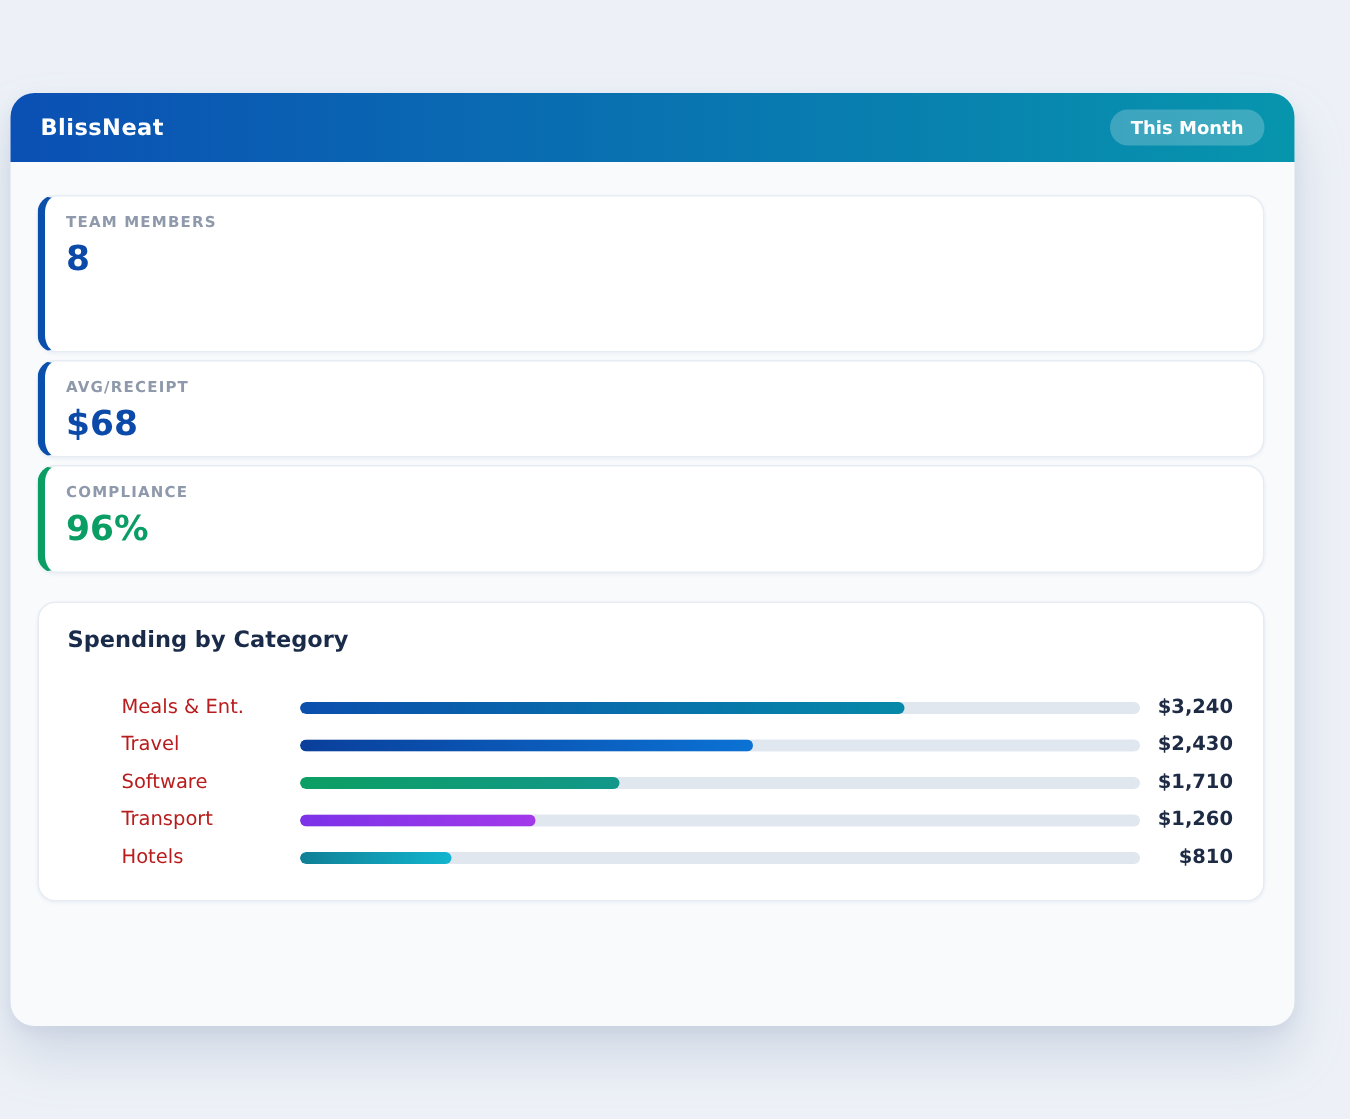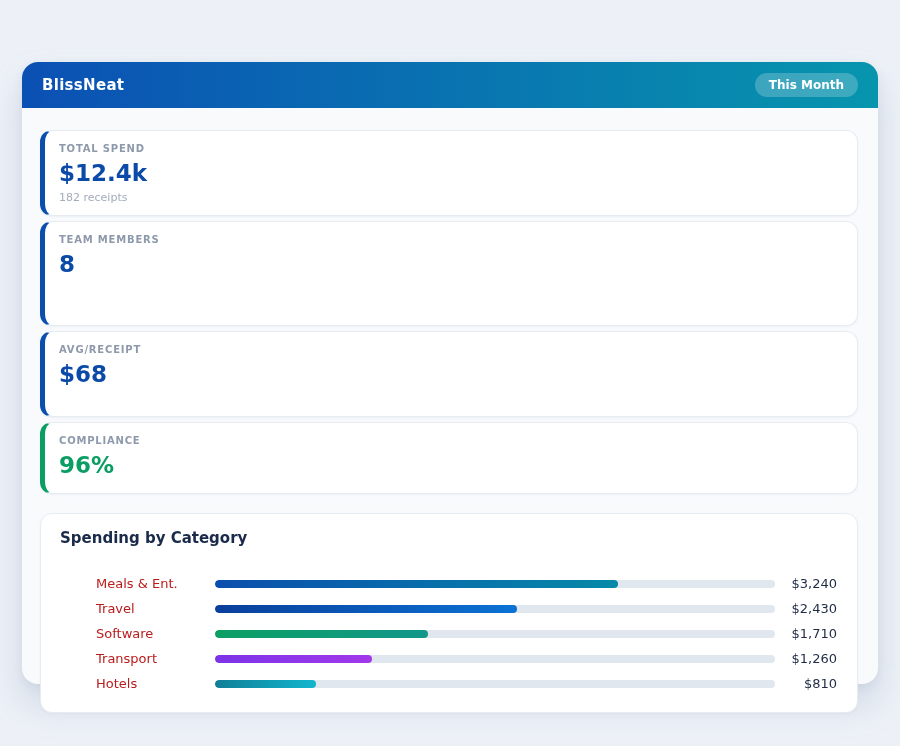--- a/index.html
+++ b/index.html
@@ -4,21 +4,21 @@
 <style>
   * { margin: 0; padding: 0; box-sizing: border-box; }
   html, body { width: 900px; height: 746px; }
   body {
     background: #edf1f7;
     font-family: "DejaVu Sans", "Liberation Sans", sans-serif;
     overflow: hidden;
   }
   .app-shell {
     position: absolute;
-    left: 22px; top: 62px;
+    left: 7px; top: 62px;
     width: 856px; height: 622px;
     background: #f8fafc;
     border-radius: 16px;
     box-shadow: 0 20px 35px rgba(110, 130, 170, 0.22), 0 4px 10px rgba(110,130,170,0.10);
   }
   .app-header {
     height: 46px;
     border-radius: 16px 16px 0 0;
     background: linear-gradient(90deg, #0b50b4 0%, #0795ad 100%);
     display: flex;
@@ -106,48 +106,43 @@
   }
   .spend-fill {
     height: 100%;
     border-radius: 4px;
   }
   .spend-value {
     width: 62px;
     flex: none;
     text-align: right;
     font-size: 13px;
-    font-weight: normal;
+    font-weight: bold;
     color: #1e2b45;
   }
 </style>
 </head>
 <body>
 
 <div class="app-shell">
 
   <div class="app-header">
     <div class="app-title">BlissNeat</div>
     <button class="period-badge">This Month</button>
   </div>
 
   <div class="app-body">
 
-    <div class="stat-card" style="height: 86px; border-left-color: rgb(11, 79, 173);">
-      <div class="stat-label">TOTAL SPEND</div>
-      <div class="stat-value" style="color: rgb(11, 74, 168);">$12.4k</div>
-      <div class="stat-sub">182 receipts</div>
-    </div>
 
     <div class="stat-card" style="height: 105px; border-left-color: rgb(11, 79, 173);">
       <div class="stat-label">TEAM MEMBERS</div>
       <div class="stat-value" style="color: rgb(11, 74, 168);">8</div>
     </div>
 
-    <div class="stat-card no-sub" style="height: 86px; border-left-color: rgb(11, 79, 173);">
+    <div class="stat-card no-sub" style="height: 65px; border-left-color: rgb(11, 79, 173);">
       <div class="stat-label">AVG/RECEIPT</div>
       <div class="stat-value" style="color: rgb(11, 74, 168);">$68</div>
 
     </div>
 
     <div class="stat-card no-sub" style="height: 72px; border-left-color: rgb(10, 157, 100);">
       <div class="stat-label">COMPLIANCE</div>
       <div class="stat-value" style="color: rgb(10, 157, 100);">96%</div>
 
     </div>

